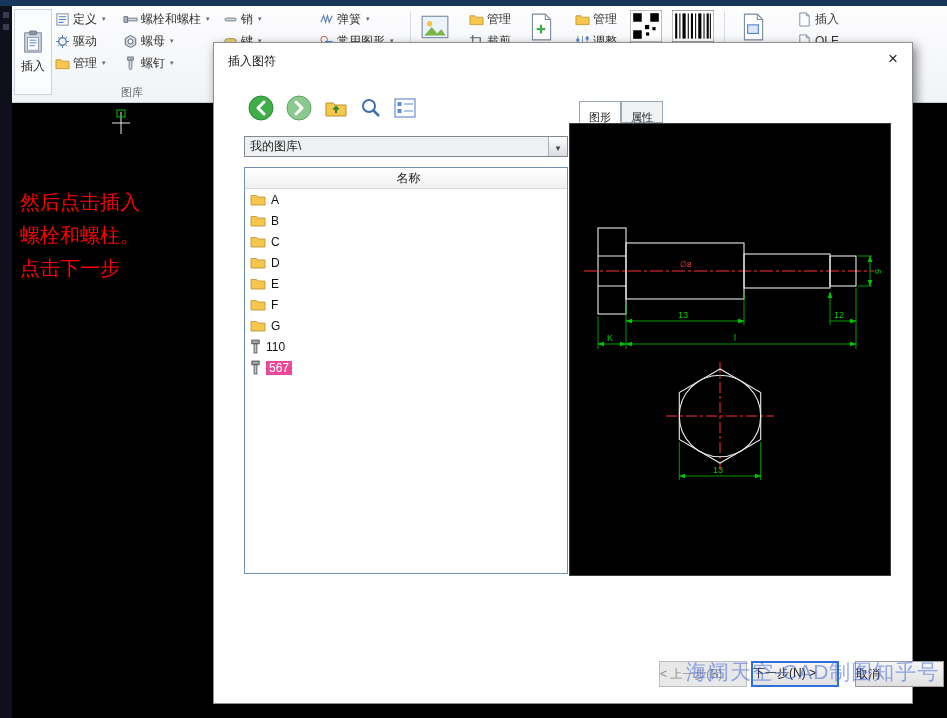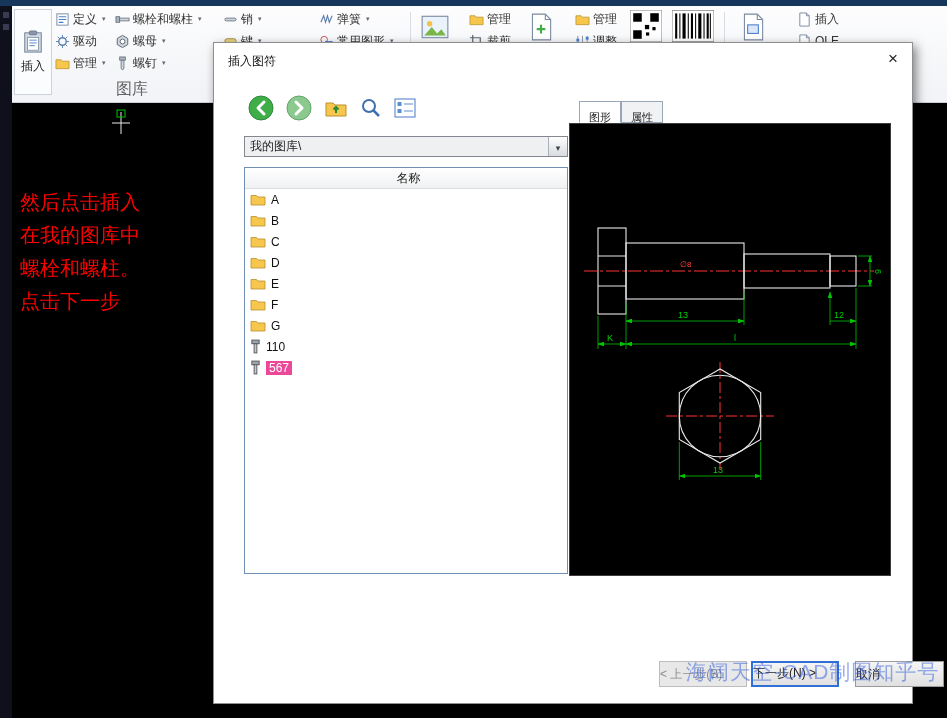--- a/index.html
+++ b/index.html
@@ -18,21 +18,21 @@
           border:1px solid #ccd3db;display:flex;flex-direction:column;align-items:center;
           justify-content:center;gap:4px;font-size:12px;color:#222;}
   .rb-col{position:absolute;top:3px;display:flex;flex-direction:column;gap:2px;}
   .rb-item{display:flex;align-items:center;height:20px;gap:3px;font-size:12px;color:#333;
            padding:0 3px;white-space:nowrap;}
   .rb-item .ic{flex:0 0 auto;display:inline-flex;}
   .dd::after{content:"▾";font-size:7px;color:#667;margin-left:2px;}
   .rb-sep{position:absolute;top:6px;width:1px;height:80px;background:#d8dce2;}
   .rb-tall{position:absolute;top:6px;display:flex;flex-direction:column;align-items:center;}
   .rb-glabel{position:absolute;bottom:2px;left:40px;width:160px;text-align:center;
-             font-size:16px;color:#666;}
+             font-size:11px;color:#666;}
 
   
   .canvas{position:absolute;left:12px;top:102px;width:935px;height:616px;background:#000;}
   .note{position:absolute;left:8px;top:84px;color:#ff0000;font-size:20px;line-height:33px;
         font-family:"Liberation Serif",serif;}
   .origin{position:absolute;left:94px;top:6px;}
 
   
   .dialog{position:absolute;left:213px;top:42px;width:698px;height:660px;background:#fff;
           border:1px solid #8f8f8f;box-shadow:3px 4px 10px rgba(0,0,0,.5);z-index:10;}
@@ -124,21 +124,21 @@
       <div class="rb-item dd">
         <span class="ic">
             <svg width="15" height="13" viewBox="0 0 16 13">
               <path d="M1 2.5h5.5L8 4h7v8H1z" fill="#f7c64c" stroke="#b8912e" stroke-width=".8"></path>
             </svg>
           </span>
         <span>管理</span>
       </div>
     </div>
 
-    <div class="rb-col" style="left:100px">
+    <div class="rb-col" style="left:108px">
       <div class="rb-item dd">
         <span class="ic">
             <svg width="15" height="15" viewBox="0 0 16 16">
               <rect x="1" y="5" width="4" height="6" fill="#aab4c0" stroke="#5a6470" stroke-width=".8"></rect>
               <rect x="5" y="6.5" width="10" height="3" fill="#cfd6dd" stroke="#5a6470" stroke-width=".8"></rect>
             </svg>
           </span>
         <span>螺栓和螺柱</span>
       </div>
       <div class="rb-item dd">
@@ -335,21 +335,20 @@
 
   <div class="canvas">
     <div class="origin">
       <svg width="30" height="30" viewBox="0 0 30 30">
           <path d="M15 4v22M6 15h18" stroke="#e8e8e8"></path>
           <rect x="11" y="2" width="8" height="7" fill="none" stroke="#00c400"></rect>
         </svg>
     </div>
     <div class="note">
       <div>然后点击插入</div>
-      <div>在我的图库中</div>
       <div>螺栓和螺柱。</div>
       <div>点击下一步</div>
     </div>
   </div>
 
   <div class="dialog">
     <div class="dlg-title">插入图符</div>
     <div class="dlg-close">×</div>
 
     <div class="dlg-tools">

